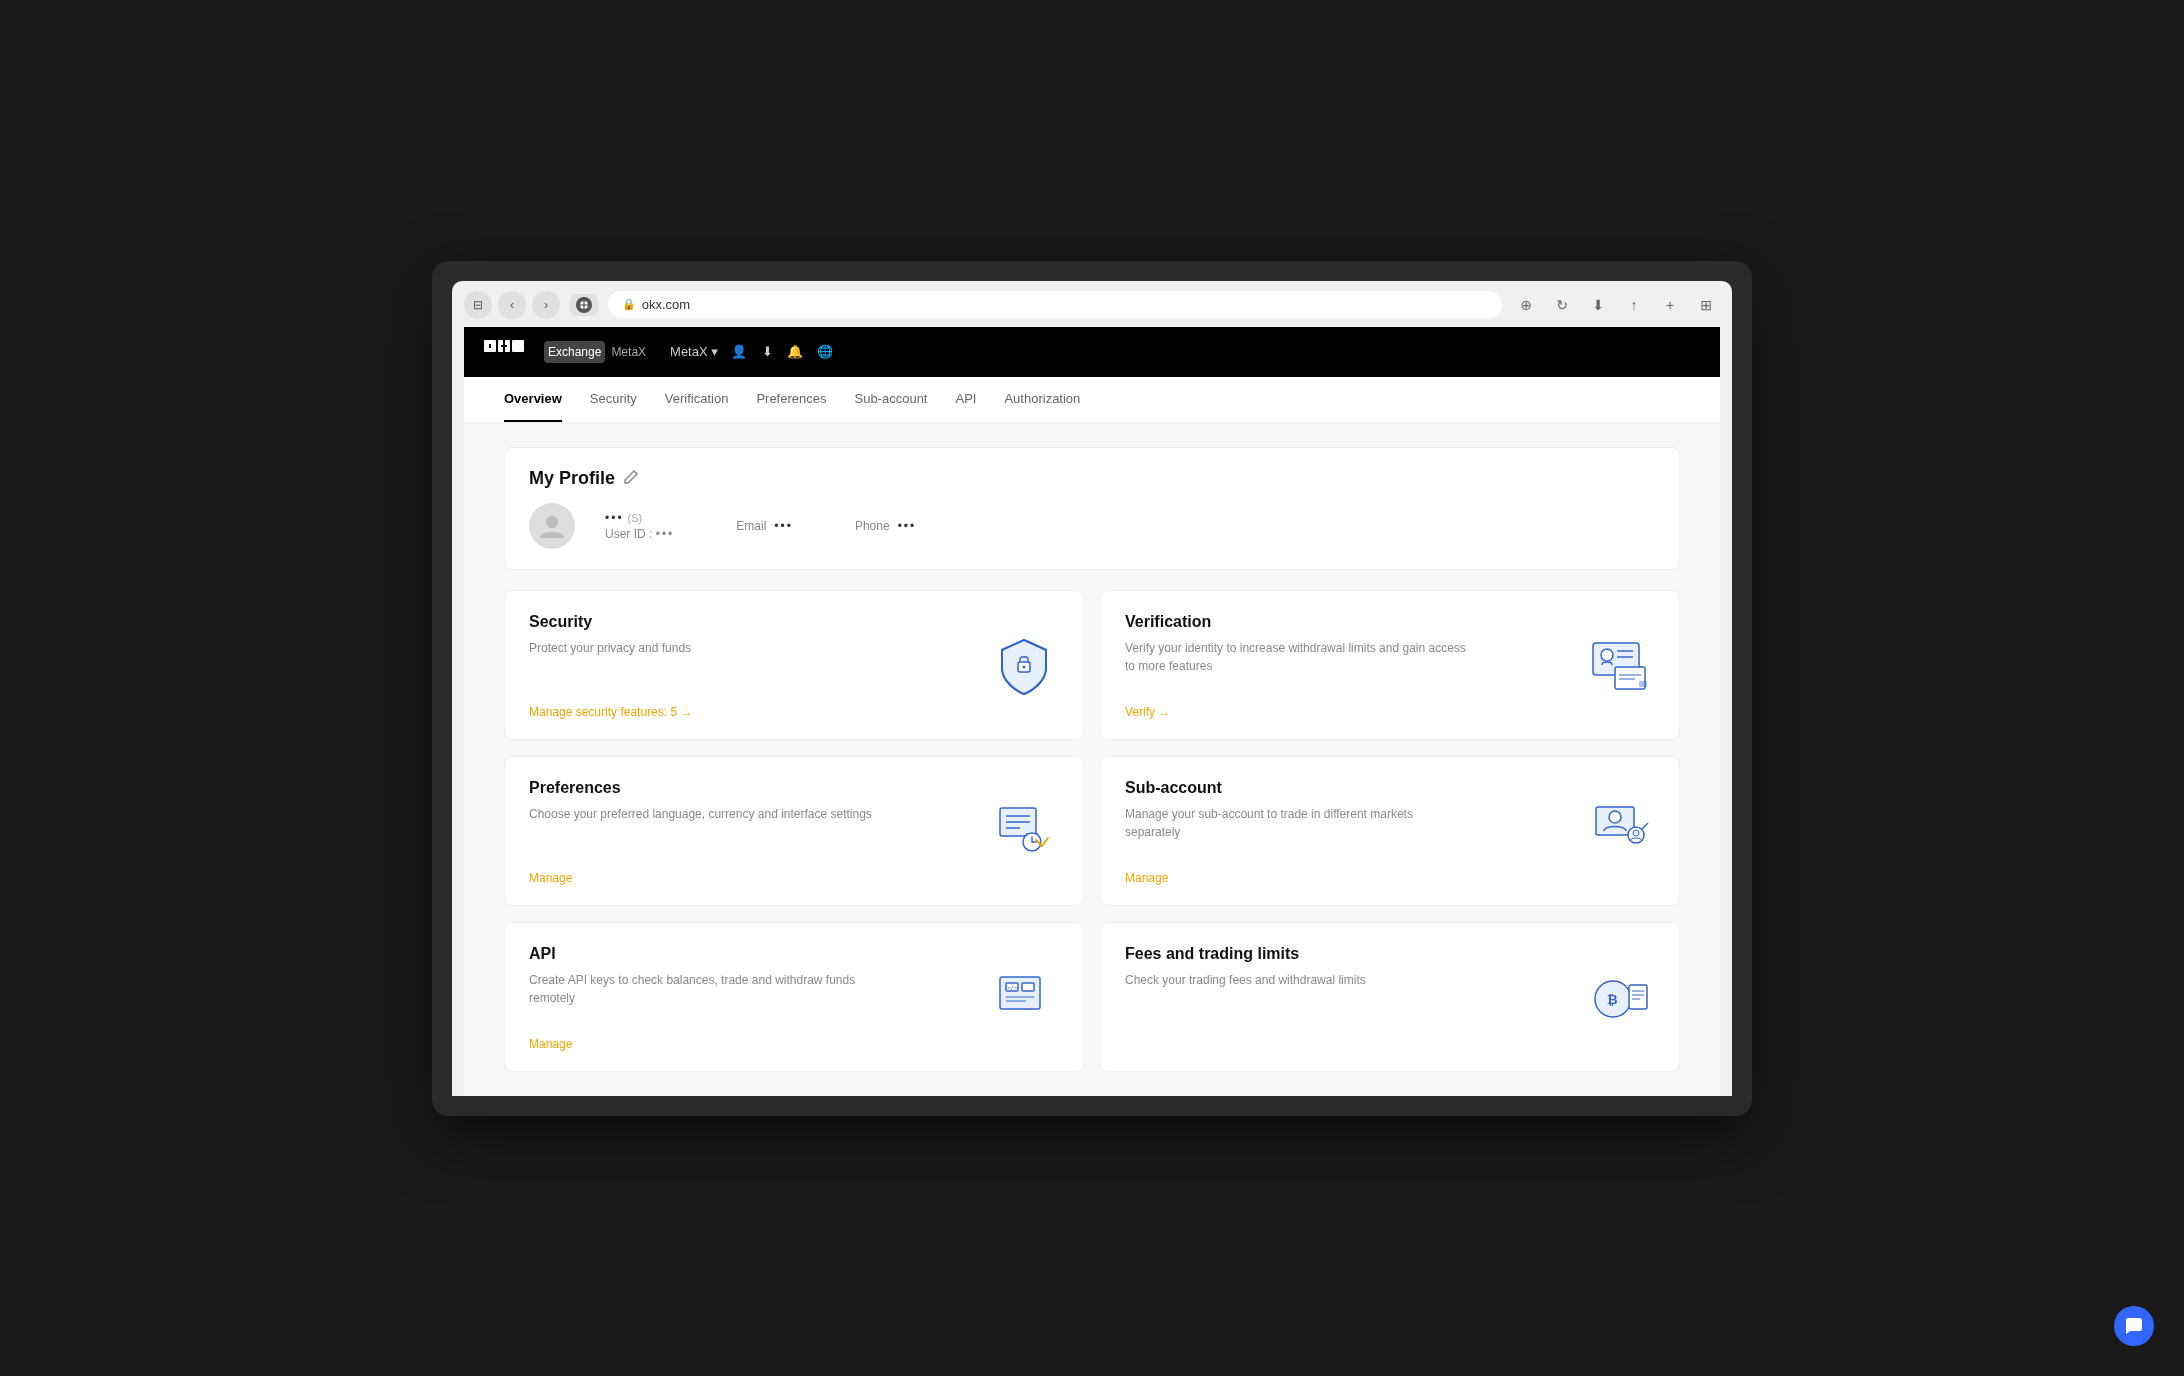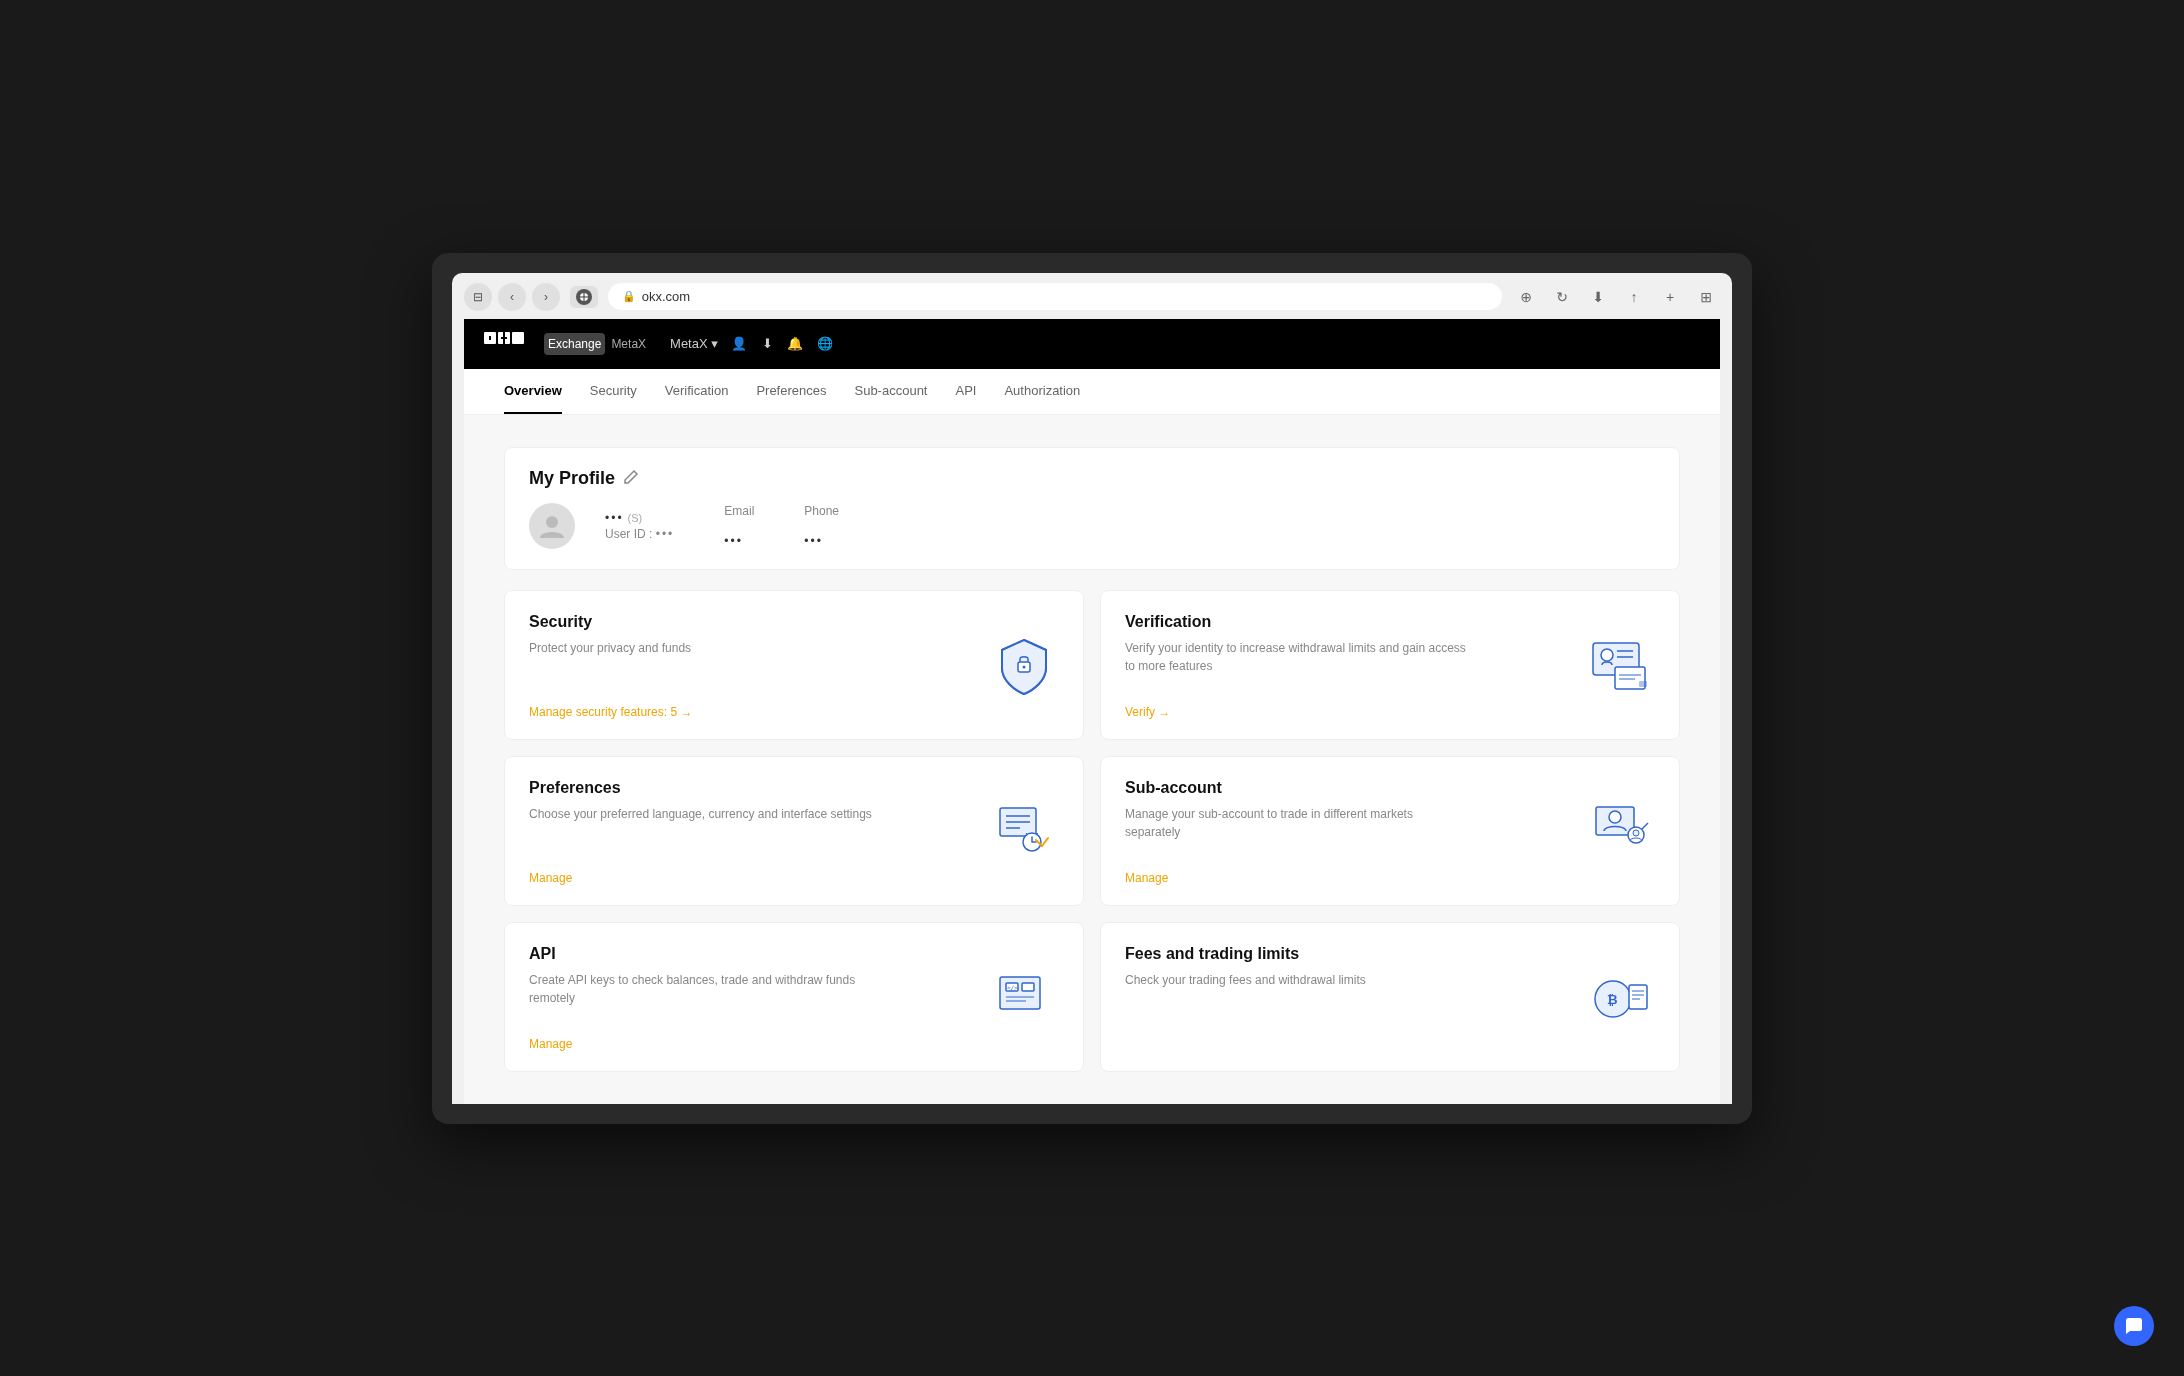--- a/index.html
+++ b/index.html
@@ -165,21 +165,21 @@
       border-bottom: 2px solid transparent;
       white-space: nowrap;
     }
     .page-tab.active {
       color: #000;
       border-bottom-color: #000;
       font-weight: 700;
     }
     
     .main-content {
-      padding: 32px 40px;
+      padding: 24px 40px;
       background: #f7f7f7;
       min-height: 650px;
     }
     
     .profile-card {
       background: white;
       border-radius: 8px;
       padding: 20px 24px;
       margin-bottom: 20px;
       border: 1px solid #eee;
@@ -218,23 +218,23 @@
       display: flex;
       align-items: center;
       gap: 4px;
     }
     .user-id {
       font-size: 12px;
       color: #888;
     }
     .info-field {
       display: flex;
-      flex-direction: column;
-      gap: 16px;
-      margin-left: 20px;
+      flex-direction: row;
+      gap: 8px;
+      margin-left: 32px;
     }
     .info-label { font-size: 12px; color: #888; }
     .info-value { font-size: 13px; color: #333; }
     
     .cards-grid {
       display: grid;
       grid-template-columns: 1fr 1fr;
       gap: 16px;
     }
     .card {

